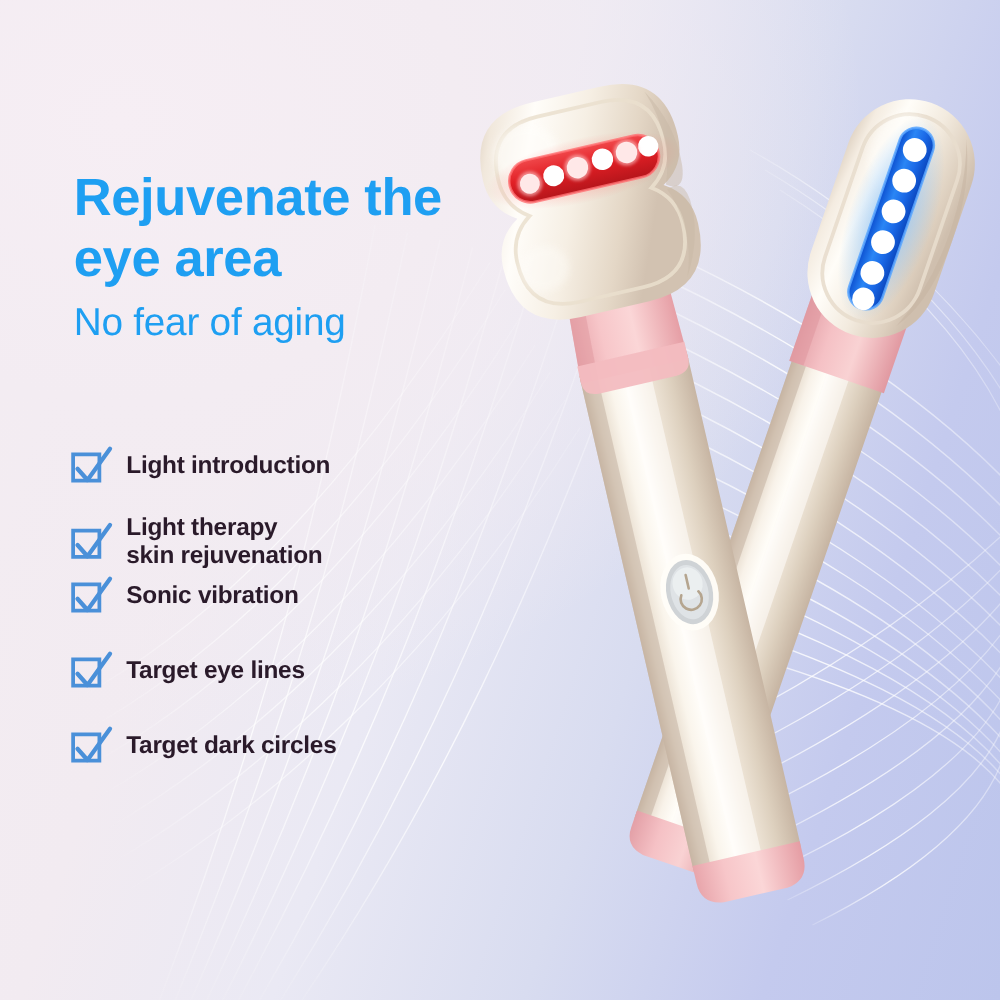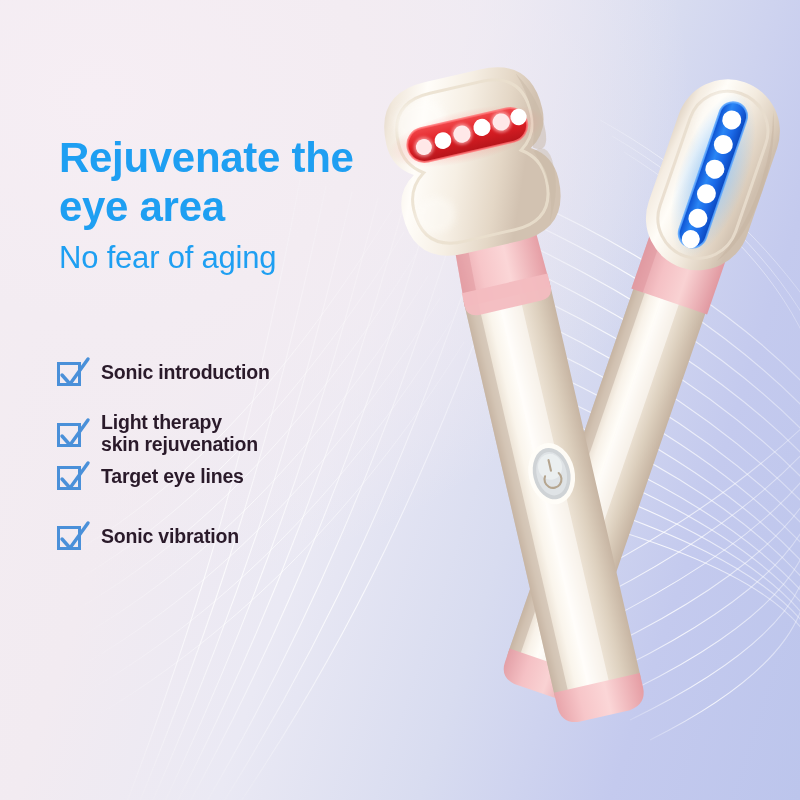--- a/index.html
+++ b/index.html
@@ -382,50 +382,59 @@
 
   <div class="features">
 
     <div class="feature-row">
       <span class="check-box">
         <span class="sq"></span>
         <svg viewBox="0 0 34 34">
           <path d="M5 17 L13 26 L31 1" stroke="#4a90d9" stroke-width="3.4" fill="none" stroke-linecap="round" stroke-linejoin="round"></path>
         </svg>
       </span>
-      <span class="feature-label">Sonic introduction</span>
+      <span class="feature-label">Light introduction</span>
     </div>
 
     <div class="feature-row two-line">
       <span class="check-box">
         <span class="sq"></span>
         <svg viewBox="0 0 34 34">
           <path d="M5 17 L13 26 L31 1" stroke="#4a90d9" stroke-width="3.4" fill="none" stroke-linecap="round" stroke-linejoin="round"></path>
         </svg>
       </span>
       <span class="feature-label">Light therapy
 skin rejuvenation</span>
     </div>
 
     <div class="feature-row">
       <span class="check-box">
         <span class="sq"></span>
         <svg viewBox="0 0 34 34">
           <path d="M5 17 L13 26 L31 1" stroke="#4a90d9" stroke-width="3.4" fill="none" stroke-linecap="round" stroke-linejoin="round"></path>
         </svg>
       </span>
-      <span class="feature-label">Target eye lines</span>
+      <span class="feature-label">Sonic vibration</span>
     </div>
 
     <div class="feature-row">
       <span class="check-box">
         <span class="sq"></span>
         <svg viewBox="0 0 34 34">
           <path d="M5 17 L13 26 L31 1" stroke="#4a90d9" stroke-width="3.4" fill="none" stroke-linecap="round" stroke-linejoin="round"></path>
         </svg>
       </span>
-      <span class="feature-label">Sonic vibration</span>
+      <span class="feature-label">Target eye lines</span>
     </div>
 
+    <div class="feature-row">
+      <span class="check-box">
+        <span class="sq"></span>
+        <svg viewBox="0 0 34 34">
+          <path d="M5 17 L13 26 L31 1" stroke="#4a90d9" stroke-width="3.4" fill="none" stroke-linecap="round" stroke-linejoin="round"></path>
+        </svg>
+      </span>
+      <span class="feature-label">Target dark circles</span>
+    </div>
 
   </div>
 
 </div>
 
 </body></html>

